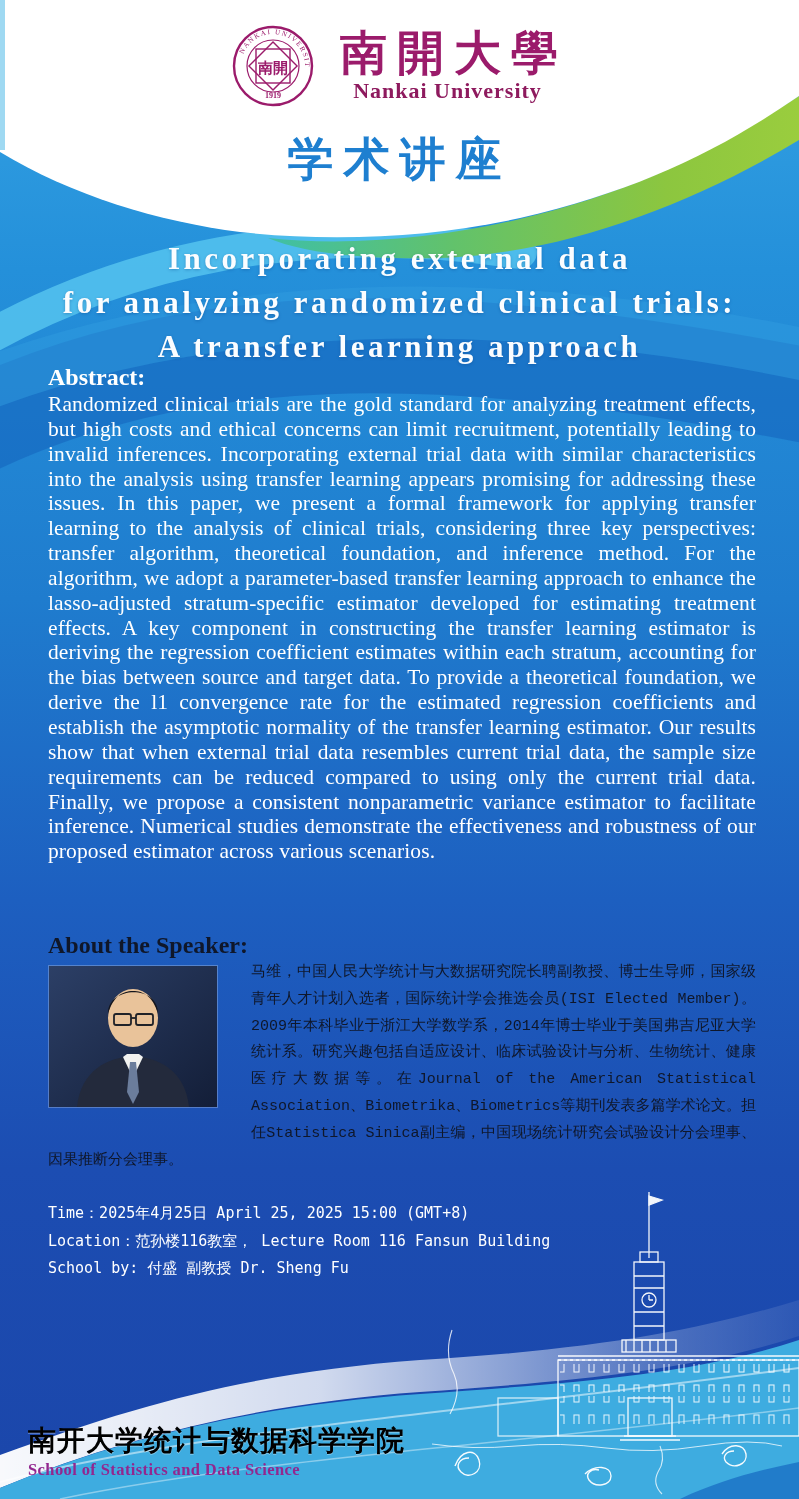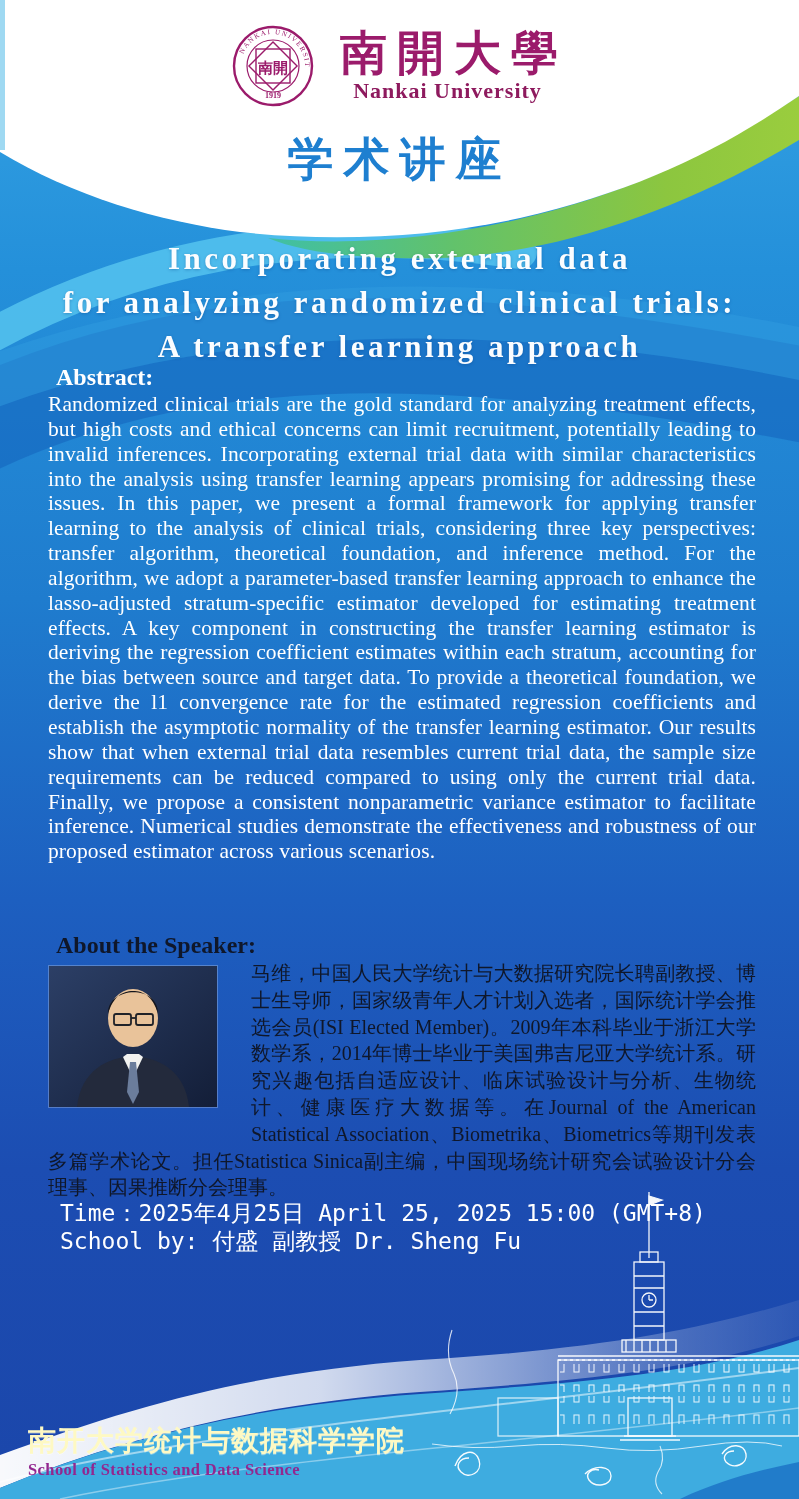--- a/index.html
+++ b/index.html
@@ -19,38 +19,38 @@
   .banner{left:0;top:129px;width:799px;text-align:center;font-size:46px;font-weight:bold;
     letter-spacing:10px;color:#1E7FD0;}
 
   
   .talk-title{left:0;top:237px;width:799px;text-align:center;color:#FBFDFF;font-weight:bold;
     font-size:31px;line-height:44px;letter-spacing:3.5px;
     text-shadow:0 1px 3px rgba(10,60,130,.35);}
 
   
   .abstract{left:48px;top:364px;width:708px;color:#FFFFFF;}
-  .sec-heading{font-size:24px;font-weight:bold;line-height:27px;margin:0 0 1px 8px;}
+  .sec-heading{font-size:24px;font-weight:bold;line-height:27px;margin:0 0 1px 0;}
   .abstract-body{font-size:21.5px;line-height:24.85px;text-align:justify;letter-spacing:.1px;font-family:Liberation Serif, serif;}
 
   
   .speaker{left:48px;top:932px;width:708px;color:#0f172a;}
   .speaker-photo{float:left;width:168px;height:141px;margin:5px 33px 21px 0;
     border:1px solid rgba(255,255,255,.25);}
-  .speaker-bio{font-size:20px;line-height:26.8px;text-align:justify;
-    font-family:Liberation Serif, serif;}
-
-  
-  .details{left:60px;top:1200px;width:712px;color:#FFFFFF;
+  .speaker-bio{font-size:15px;line-height:26.8px;text-align:justify;
+    font-family:Liberation Mono, monospace;}
+
+  
+  .details{left:48px;top:1200px;width:712px;color:#FFFFFF;
     font-family:"DejaVu Sans Mono","Liberation Mono",monospace;
-    font-size:23px;line-height:27.6px;}
+    font-size:15px;line-height:27.6px;}
 
   
   .footer{left:28px;top:1422px;width:520px;}
-  .footer-zh{font-size:28px;font-weight:bold;color:#fef9c3;letter-spacing:1px;
+  .footer-zh{font-size:28px;font-weight:bold;color:#000000;letter-spacing:1px;
     font-family:"DejaVu Sans","Liberation Sans",sans-serif;
     text-shadow:0 1px 0 rgba(255,255,255,.35);}
   .footer-en{font-size:16.5px;font-weight:bold;color:#92278F;
     letter-spacing:.4px;}
 </style>
 </head>
 <body>
 
 <div class="poster">
 
@@ -191,20 +191,21 @@
       <path d="M59,48 C58,20 110,18 109,48 C104,30 94,25 84,25 C73,25 64,31 59,48 Z" fill="#14151C"></path>
       <rect x="65" y="48" width="17" height="11" rx="2" fill="none" stroke="#202228" stroke-width="1.8"></rect>
       <rect x="87" y="48" width="17" height="11" rx="2" fill="none" stroke="#202228" stroke-width="1.8"></rect>
       <path d="M82,52 h5" stroke="#202228" stroke-width="1.8"></path>
     </svg>
     <div class="speaker-bio">马维，中国人民大学统计与大数据研究院长聘副教授、博士生导师，国家级青年人才计划入选者，国际统计学会推选会员(ISI Elected Member)。2009年本科毕业于浙江大学数学系，2014年博士毕业于美国弗吉尼亚大学统计系。研究兴趣包括自适应设计、临床试验设计与分析、生物统计、健康医疗大数据等。在Journal of the American Statistical Association、Biometrika、Biometrics等期刊发表多篇学术论文。担任Statistica Sinica副主编，中国现场统计研究会试验设计分会理事、因果推断分会理事。</div>
   </div>
 
   <div class="layer details">
     <div>Time：2025年4月25日 April 25, 2025 15:00 (GMT+8)</div>
+    <div>Location：范孙楼116教室， Lecture Room 116 Fansun Building</div>
     <div>School by: 付盛 副教授 Dr. Sheng Fu</div>
   </div>
 
   <div class="layer footer">
     <div class="footer-zh">南开大学统计与数据科学学院</div>
     <div class="footer-en">School of Statistics and Data Science</div>
   </div>
 
 </div>
 

